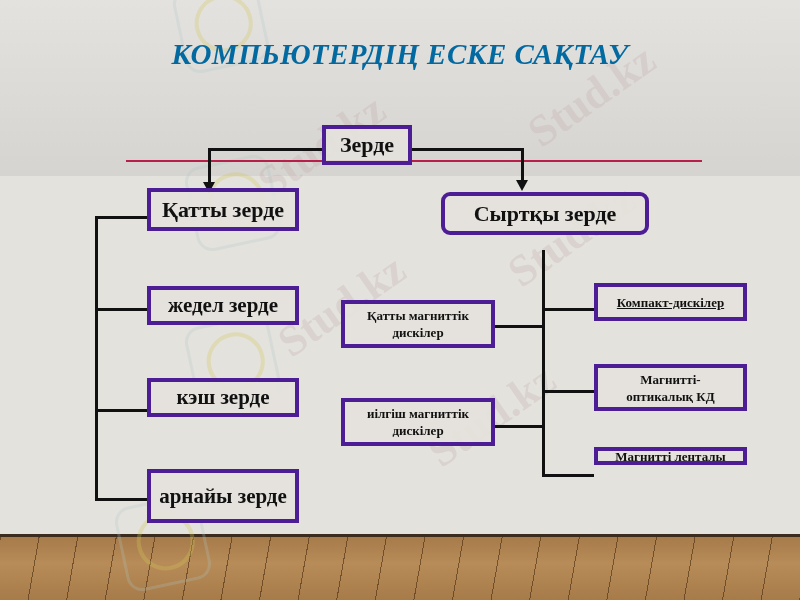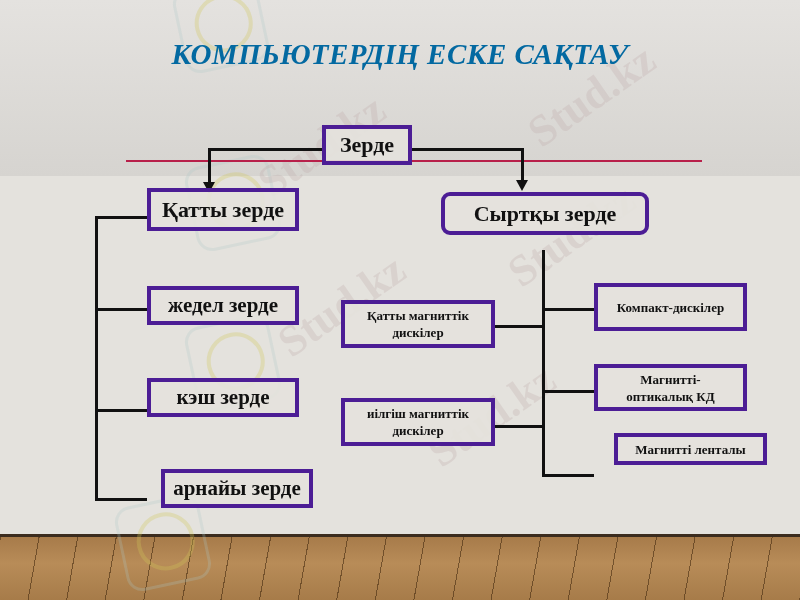--- a/index.html
+++ b/index.html
@@ -65,20 +65,20 @@
 <div class="ln" style="left:542px;top:308px;width:52px;height:3px;"></div>
 <div class="ln" style="left:542px;top:390px;width:52px;height:3px;"></div>
 <div class="ln" style="left:542px;top:474px;width:52px;height:3px;"></div>
 
 <div class="box b-big" style="left:322px;top:125px;width:90px;height:40px;">Зерде</div>
 <div class="box b-big" style="left:147px;top:188px;width:152px;height:43px;">Қатты зерде</div>
 <div class="box b-big" style="left:441px;top:192px;width:208px;height:43px;border-radius:9px;">Сыртқы зерде</div>
 
 <div class="box b-mid" style="left:147px;top:286px;width:152px;height:39px;">жедел зерде</div>
 <div class="box b-mid" style="left:147px;top:378px;width:152px;height:39px;text-align:right;">кэш зерде</div>
-<div class="box b-mid" style="left:161px;top:469px;width:152px;height:39px;">арнайы зерде</div>
+<div class="box b-mid" style="left:147px;top:469px;width:152px;height:54px;">арнайы зерде</div>
 
 <div class="box b-small" style="left:341px;top:300px;width:154px;height:48px;padding:8px 10px;">Қатты магниттік дискілер</div>
 <div class="box b-small" style="left:341px;top:398px;width:154px;height:48px;padding:0 18px;">иілгіш магниттік дискілер</div>
 
-<div class="box b-small" style="left:594px;top:283px;width:153px;height:48px;">Компакт-дискілер</div>
+<div class="box b-small" style="left:594px;top:283px;width:153px;height:38px;text-decoration:underline;">Компакт-дискілер</div>
 <div class="box b-small" style="left:594px;top:364px;width:153px;height:47px;padding:16px 22px;">Магнитті-оптикалық КД</div>
-<div class="box b-small" style="left:594px;top:433px;width:153px;height:32px;margin-left:20px;">Магнитті ленталы</div>
+<div class="box b-small" style="left:594px;top:447px;width:153px;height:18px;">Магнитті ленталы</div>
 
 </body></html>

